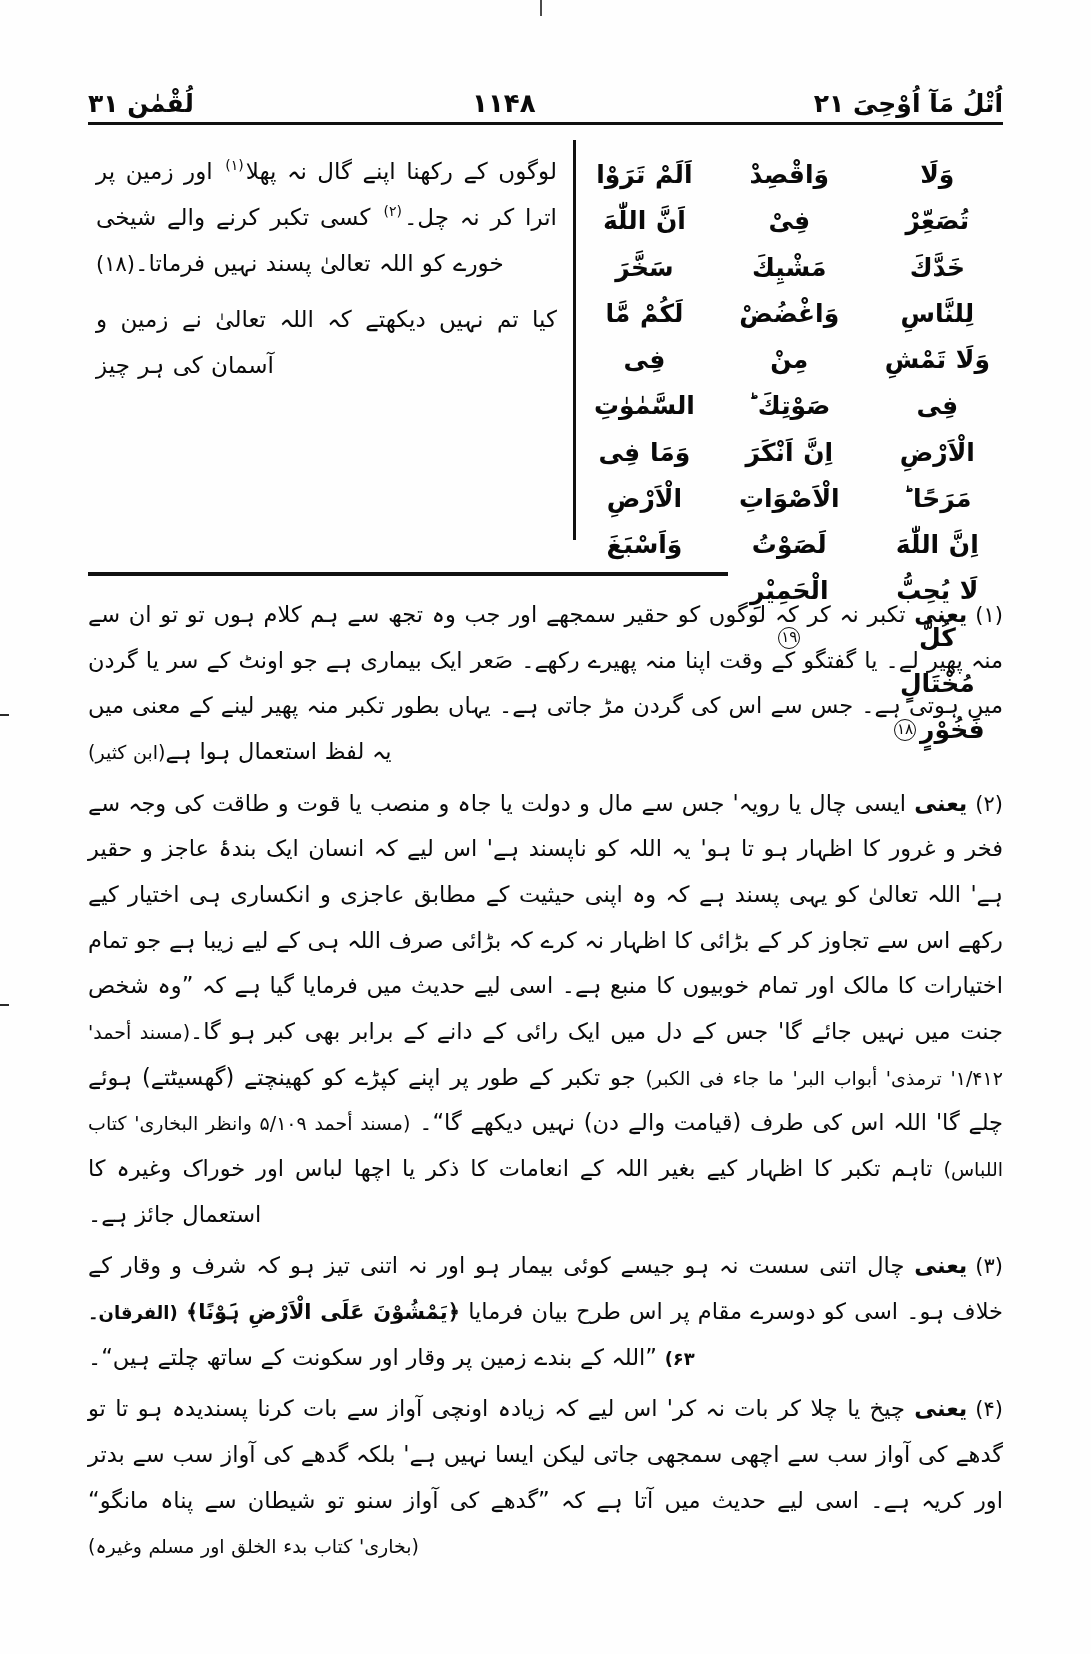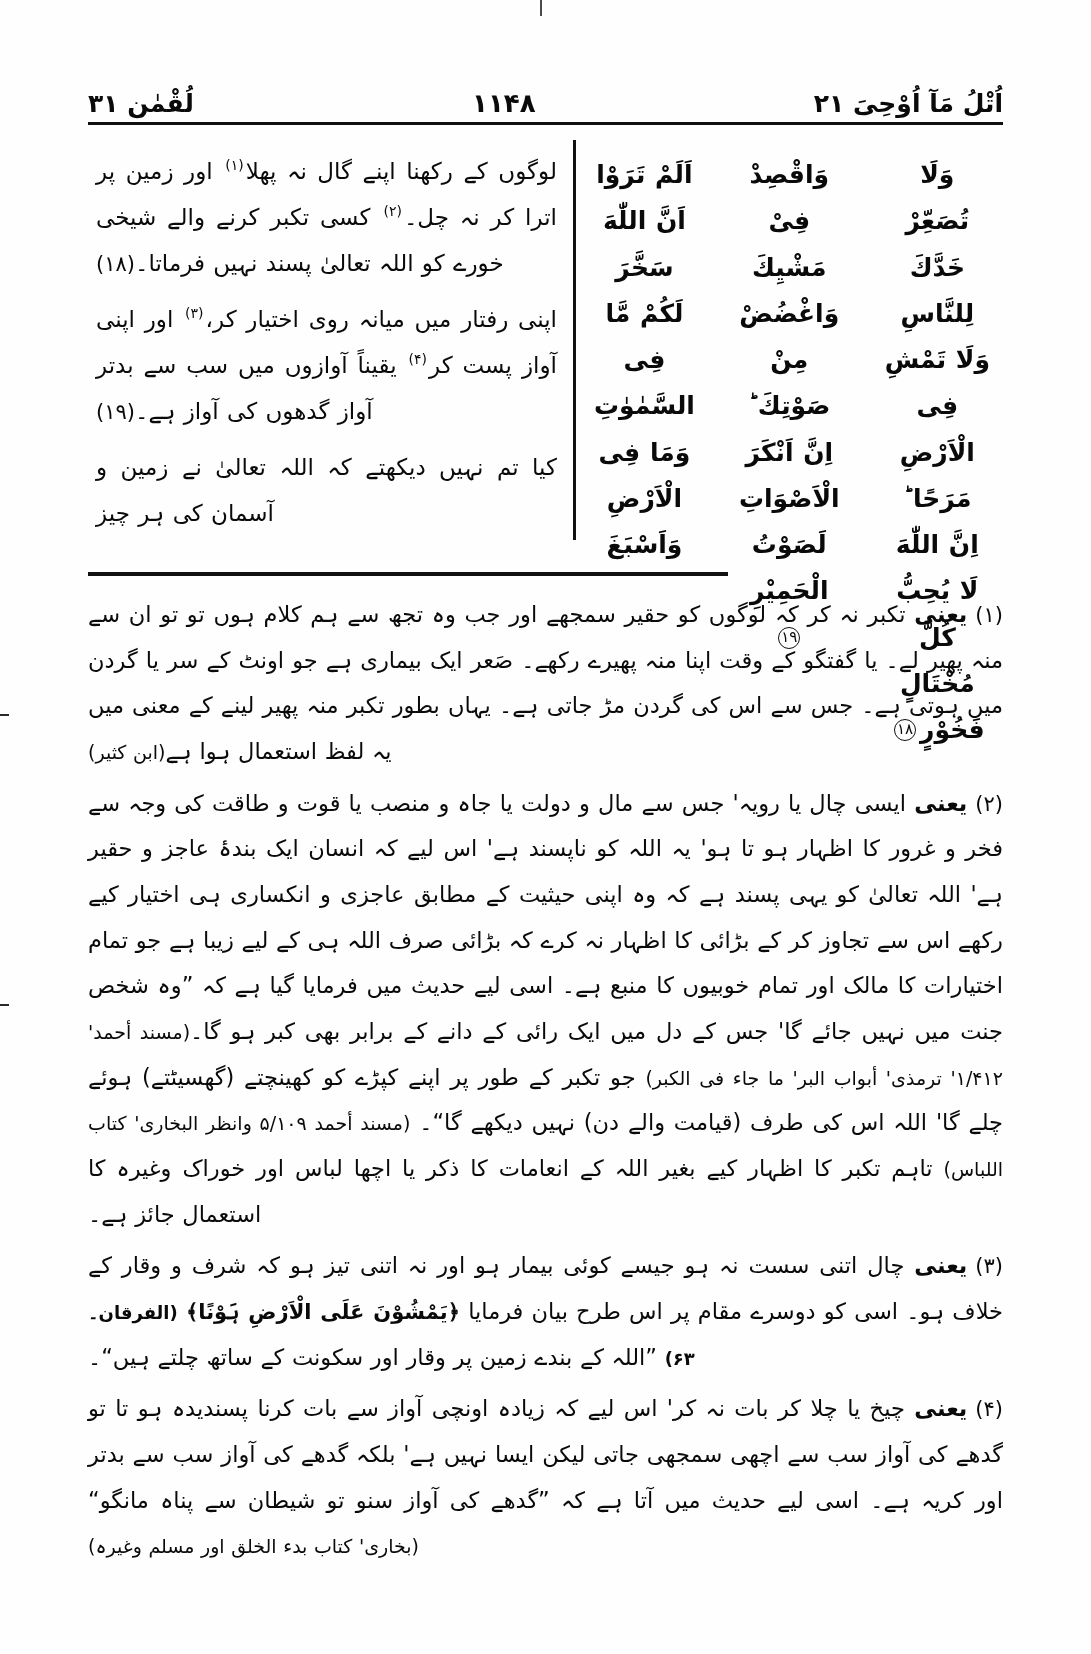--- a/index.html
+++ b/index.html
@@ -219,25 +219,20 @@
         <span>اَلَمْ تَرَوْا اَنَّ اللّٰهَ سَخَّرَ لَكُمْ مَّا فِی السَّمٰوٰتِ وَمَا فِی الْاَرْضِ وَاَسْبَغَ</span>
       </div>
     </div>
 
     <div class="col-urdu">
       <p class="urdu-para">
         <span>لوگوں کے رکھنا اپنے گال نہ پھلا</span><sup class="fn">(۱)</sup>
         <span>اور زمین پر اترا کر نہ چل۔</span><sup class="fn">(۲)</sup>
         <span>کسی تکبر کرنے والے شیخی خورے کو اللہ تعالیٰ پسند نہیں فرماتا۔</span><span class="vnum">(۱۸)</span>
       </p>
-      <p class="urdu-para">
-        <span>اپنی رفتار میں میانہ روی اختیار کر،</span><sup class="fn">(۳)</sup>
-        <span>اور اپنی آواز پست کر</span><sup class="fn">(۴)</sup>
-        <span>یقیناً آوازوں میں سب سے بدتر آواز گدھوں کی آواز ہے۔</span><span class="vnum">(۱۹)</span>
-      </p>
       <p class="urdu-para last">
         <span>کیا تم نہیں دیکھتے کہ اللہ تعالیٰ نے زمین و آسمان کی ہر چیز</span>
       </p>
     </div>
 
   </div>
 
   <div class="rule-foot"></div>
 
   <div class="commentary">

